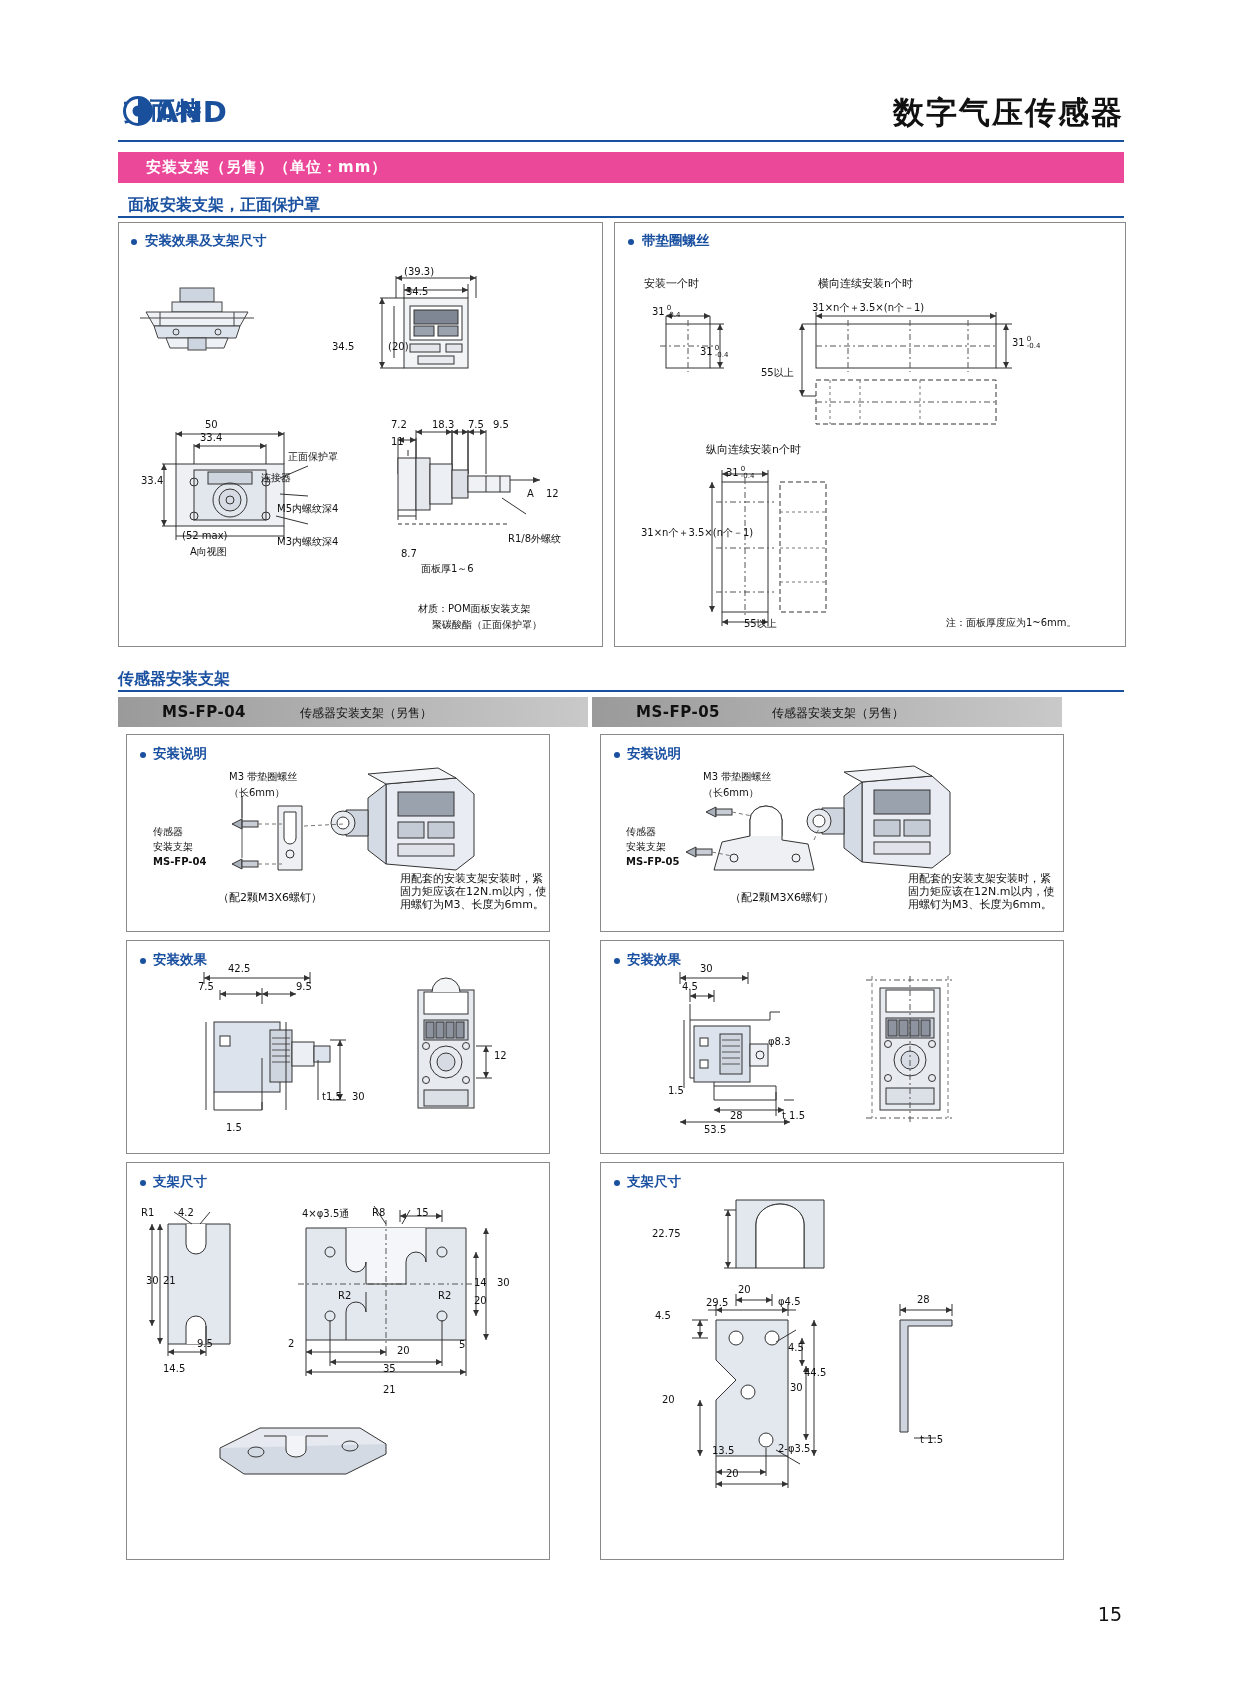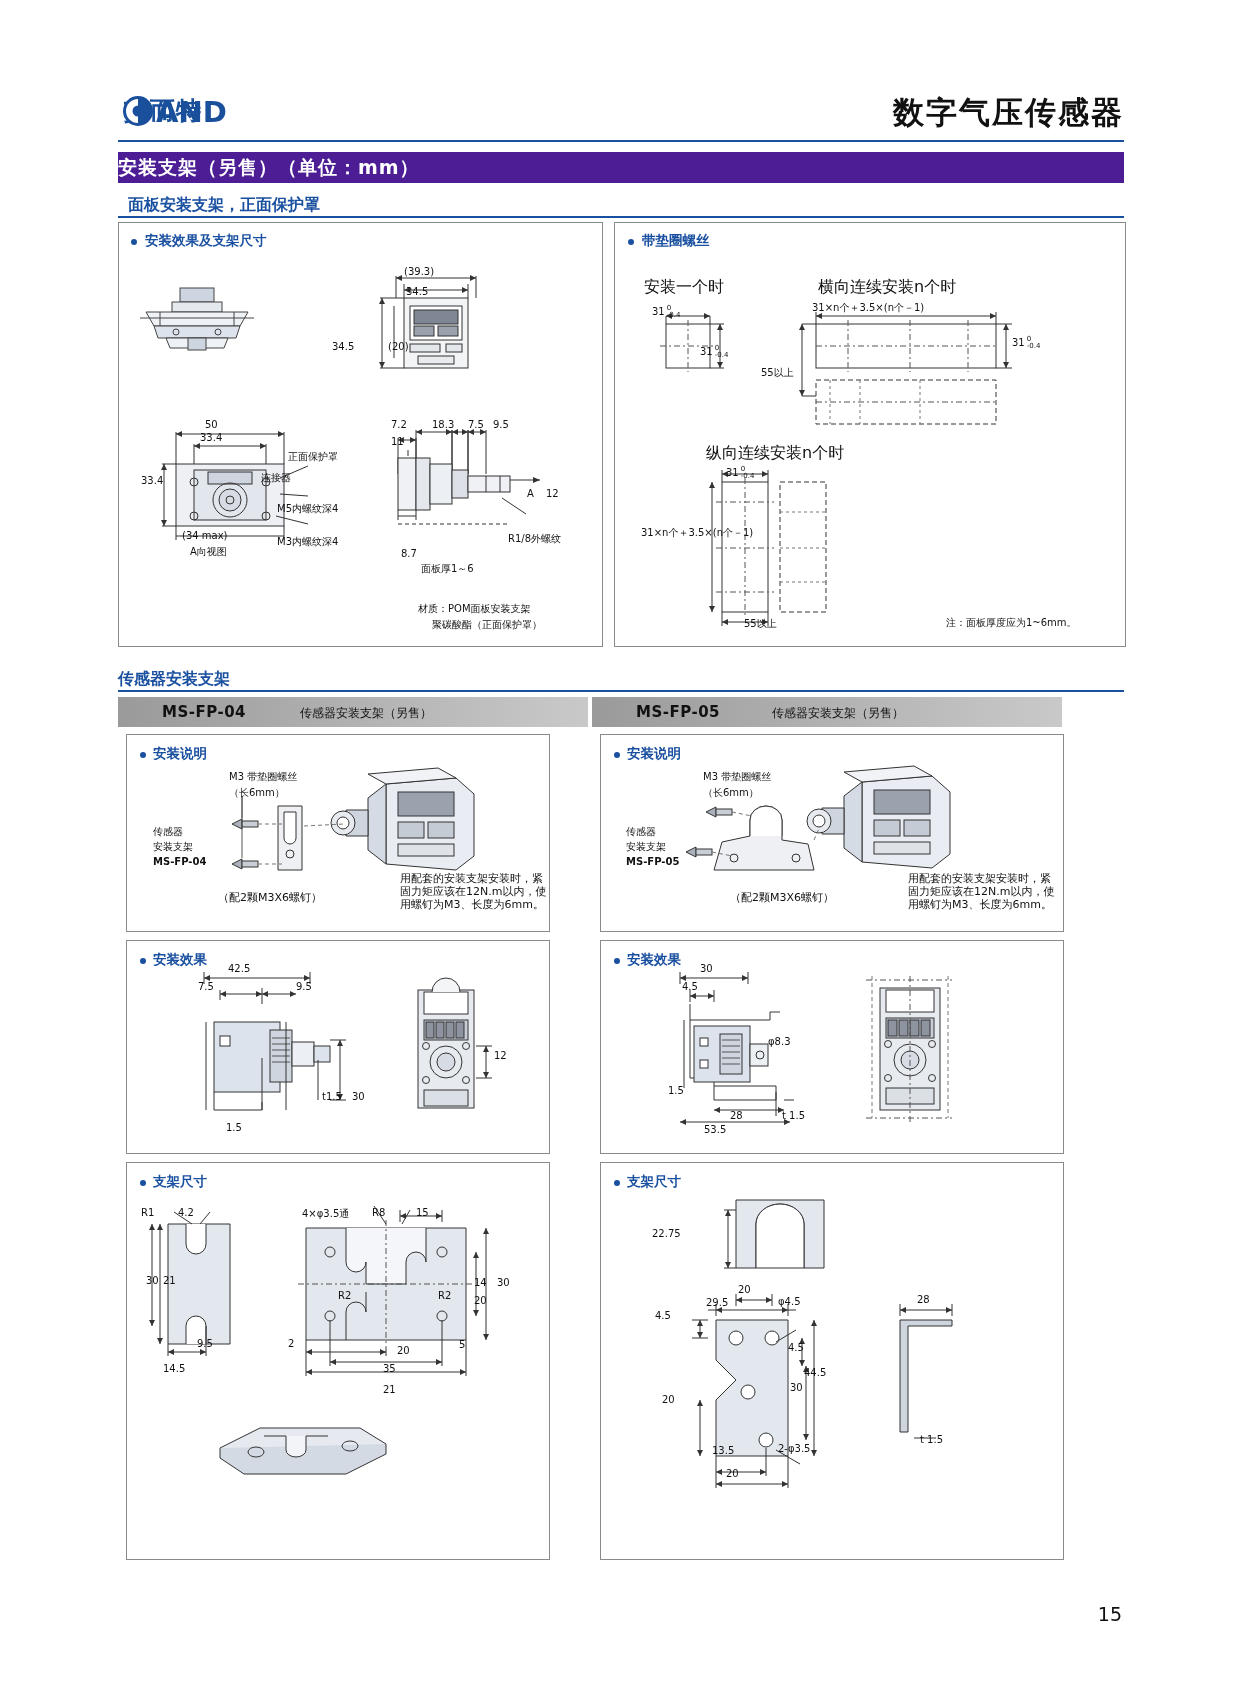--- a/index.html
+++ b/index.html
@@ -4,33 +4,33 @@
 <style>
   html,body{margin:0;padding:0;background:#ffffff;}
   body{width:1240px;height:1683px;position:relative;font-family:"DejaVu Sans","Liberation Sans",sans-serif;color:#111;}
   .page{position:absolute;left:0;top:0;width:1240px;height:1683px;}
   
   .hdr{position:absolute;left:118px;top:88px;width:1006px;height:56px;}
   .logo{position:absolute;left:0;top:6px;display:flex;align-items:center;}
   .logo-cn{font-size:25px;font-weight:bold;color:#1a4f9c;margin-left:6px;letter-spacing:1px;}
   .hdr-title{position:absolute;right:0;top:4px;font-size:31px;font-weight:bold;color:#111;letter-spacing:2px;}
   
-  .bluebar{position:absolute;left:118px;top:152px;width:1006px;height:31px;background:#4c1d95;color:#fff;font-size:19px;font-weight:bold;line-height:31px;padding-left:0;box-sizing:border-box;letter-spacing:1px;}
+  .bluebar{position:absolute;left:118px;top:152px;width:1006px;height:31px;background:#ec4899;color:#fff;font-size:15px;font-weight:bold;line-height:31px;padding-left:28px;box-sizing:border-box;letter-spacing:1px;}
   
   .sec-h{position:absolute;font-size:16px;font-weight:bold;color:#1a50a0;}
   .sec-rule{position:absolute;height:2px;background:#1a50a0;}
   
   .box{position:absolute;border:1px solid #8a8a8a;background:#fff;}
   .box-title{position:absolute;font-size:13.5px;font-weight:bold;color:#1a50a0;}
   .dot{position:absolute;width:6px;height:6px;border-radius:50%;background:#1a50a0;}
   
   .lb{position:absolute;font-size:10px;color:#111;white-space:nowrap;line-height:1.25;}
   .lb.b{font-weight:bold;}
   .lb.s{font-size:11px;}
-  .lb.m{font-size:16px;}
+  .lb.m{font-size:11px;}
   
   .modeltab{position:absolute;height:30px;background:linear-gradient(to right,#9a9a9a,#c9c9c9);display:flex;align-items:center;}
   .modeltab span{font-size:15px;font-weight:bold;color:#111;padding-left:44px;letter-spacing:.5px;}
   .modelsub{position:absolute;font-size:12px;color:#111;}
   .pgno{position:absolute;right:118px;bottom:58px;font-size:19px;color:#111;}
   svg{position:absolute;overflow:visible;}
 </style>
 </head>
 <body>
 
@@ -143,21 +143,21 @@
       <polygon points="134,14 128,11 128,17"></polygon>
       <polygon points="44,26 50,23 50,29"></polygon>
       <polygon points="116,26 110,23 110,29"></polygon>
       <polygon points="14,44 11,50 17,50"></polygon>
       <polygon points="14,106 11,100 17,100"></polygon>
     </g>
   </svg>
   <div class="lb" style="left:205px;top:419px;">50</div>
   <div class="lb" style="left:200px;top:432px;">33.4</div>
   <div class="lb" style="left:141px;top:475px;">33.4</div>
-  <div class="lb" style="left:182px;top:530px;">(34 max)</div>
+  <div class="lb" style="left:182px;top:530px;">(52 max)</div>
   <div class="lb" style="left:190px;top:546px;">A向视图</div>
   <div class="lb" style="left:288px;top:451px;">正面保护罩</div>
   <div class="lb" style="left:261px;top:472px;text-align:right;">连接器</div>
   <div class="lb" style="left:277px;top:503px;">M5内螺纹深4</div>
   <div class="lb" style="left:277px;top:536px;">M3内螺纹深4</div>
 
   <svg width="190" height="150" style="left:390px;top:420px;">
     <g stroke="#333" fill="none" stroke-width="1">
       <line x1="8" y1="18" x2="8" y2="54"></line>
       <line x1="26" y1="18" x2="26" y2="54"></line>

